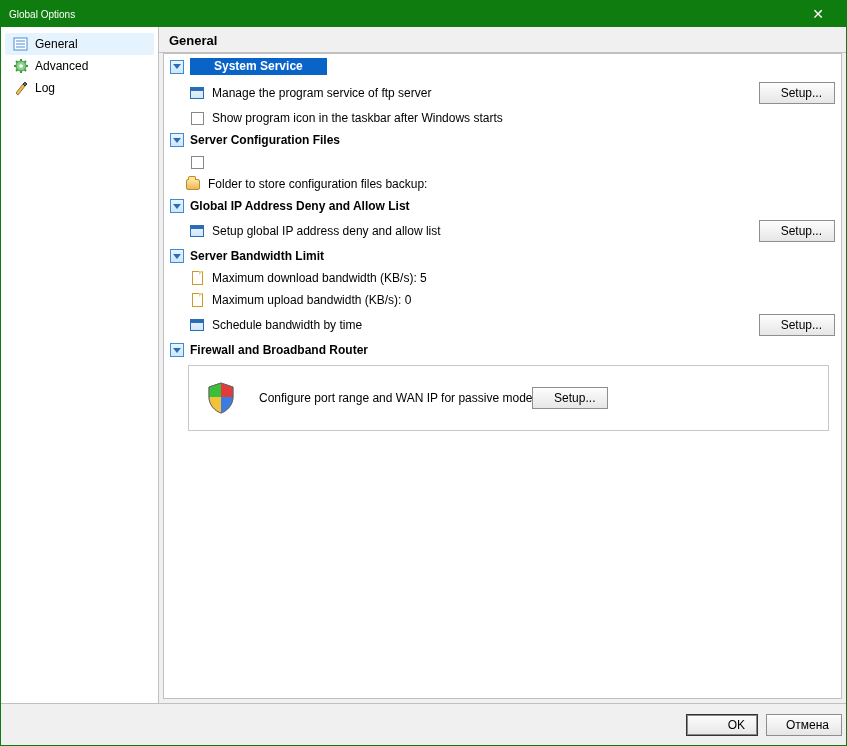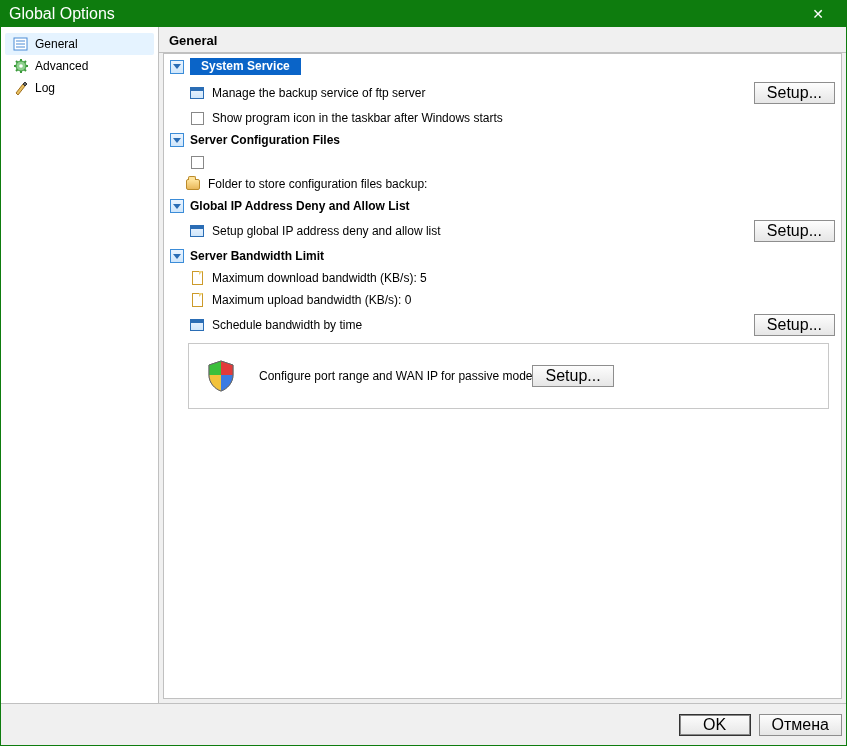--- a/index.html
+++ b/index.html
@@ -1,40 +1,40 @@
 <!DOCTYPE html>
 <html><head>
   <meta charset="utf-8">
   <style>
     * { box-sizing: border-box; margin: 0; padding: 0; }
     body { font-family: "Segoe UI", Tahoma, sans-serif; font-size: 12px; background: #fff; color: #000; }
     .window { width: 847px; height: 746px; border: 1px solid #0e7c0e; display: flex; flex-direction: column; }
     .titlebar { background: #0e7c0e; color: #fff; height: 26px; display: flex; align-items: center; padding: 0 8px; justify-content: space-between; }
-    .titlebar-text { font-size: 16px; }
+    .titlebar-text { font-size: 10px; }
     .titlebar-close { width: 40px; text-align: center; font-size: 14px; cursor: pointer; }
     .body { flex: 1; display: flex; background: #4c1d95; overflow: hidden; }
     .sidebar { width: 158px; border-right: 1px solid #c0c0c0; padding: 6px 4px; background: #fff; }
     .sidebar-item { display: flex; align-items: center; padding: 3px 6px; cursor: pointer; border-radius: 2px; height: 22px; }
     .sidebar-item.selected { background: #e5f3ff; }
     .sidebar-item .si-icon { width: 20px; height: 18px; display: inline-flex; align-items: center; justify-content: center; margin-right: 4px; }
     .main { flex: 1; display: flex; flex-direction: column; background: #f0f0f0; }
     .page-title { font-weight: bold; font-size: 13px; padding: 6px 10px 4px; border-bottom: 1px solid #c0c0c0; background: #f0f0f0; }
     .content { flex: 1; background: #fff; border: 1px solid #c0c0c0; margin: 0 4px 4px 4px; padding: 0; overflow: auto; }
     .section-hdr { display: flex; align-items: center; padding: 4px 6px; font-weight: bold; }
     .section-hdr.hl { }
     .section-hdr .sh-text { }
-    .section-hdr.hl .sh-text { background: #0a64c8; color: #fff; padding: 1px 11px 2px; font-weight: bold; }
+    .section-hdr.hl .sh-text { background: #0a64c8; color: #fff; padding: 1px 24px 2px; font-weight: bold; }
     .collapse-icon { width: 14px; height: 14px; border: 1px solid #3b8cd8; background: linear-gradient(#eaf4ff,#cfe6fb); margin-right: 6px; display: inline-flex; align-items: center; justify-content: center; }
     .collapse-icon::after { content: ""; width: 0; height: 0; border-left: 4px solid transparent; border-right: 4px solid transparent; border-top: 5px solid #2a6db5; }
     .row { display: flex; align-items: center; padding: 3px 6px 3px 24px; min-height: 22px; }
     .row .row-icon { width: 18px; height: 16px; display: inline-flex; align-items: center; justify-content: center; margin-right: 6px; }
     .row .row-text { flex: 1; }
     .row .setup-btn { margin-left: auto; }
     .checkbox { width: 13px; height: 13px; border: 1px solid #888; background: #fff; display: inline-block; }
-    .btn { background: linear-gradient(#fdfdfd,#e6e6e6); border: 1px solid #8e8e8e; padding: 2px 12px; font-size: 16px; min-width: 76px; text-align: center; cursor: pointer; height: 22px; line-height: 16px; }
+    .btn { background: linear-gradient(#fdfdfd,#e6e6e6); border: 1px solid #8e8e8e; padding: 2px 12px; font-size: 12px; min-width: 76px; text-align: right; cursor: pointer; height: 22px; line-height: 16px; }
     .footer { height: 42px; display: flex; align-items: center; justify-content: flex-end; padding: 0 4px; gap: 8px; background: #f0f0f0; border-top: 1px solid #c0c0c0; }
     .footer .btn.ok { min-width: 72px; border: 1px solid #333; box-shadow: inset 0 0 0 1px #888; }
     .panel-outline { border: 1px solid #c8c8c8; border-radius: 0; margin: 4px 12px 8px 24px; padding: 12px 12px; display: flex; align-items: center; }
     .big-icon { width: 40px; height: 40px; display: inline-flex; align-items: center; justify-content: center; margin-right: 18px; }
     .subrow { padding-left: 20px; }
     
     .ic-app { width:14px; height:12px; border:1px solid #2a6db5; background:linear-gradient(#eaf4ff,#cfe6fb); position:relative;}
     .ic-app::before{content:"";position:absolute;top:0;left:0;right:0;height:3px;background:#2a6db5;}
     .ic-page { width:11px; height:14px; border:1px solid #cc9a2a; background:#fff; position:relative;}
     .ic-page::before{content:"";position:absolute;right:-1px;top:-1px;border-left:4px solid #eed27a;border-bottom:4px solid transparent;}
@@ -102,21 +102,21 @@
       <div class="content">
 
         <div class="section-hdr hl">
           <span class="collapse-icon"></span>
           <span class="sh-text">System Service</span>
         </div>
         <div class="row">
           <span class="row-icon">
               <span class="ic-app"></span>
             </span>
-          <span class="row-text">Manage the backup service of ftp server</span>
+          <span class="row-text">Manage the program service of ftp server</span>
           <button class="btn setup-btn">Setup...</button>
         </div>
         <div class="row">
           <span class="row-icon">
               <span class="checkbox"></span>
             </span>
           <span class="row-text">Show program icon in the taskbar after Windows starts</span>
         </div>
 
         <div class="section-hdr">
@@ -164,20 +164,24 @@
           <span class="row-text">Maximum upload bandwidth (KB/s): 0</span>
         </div>
         <div class="row">
           <span class="row-icon">
               <span class="ic-app"></span>
             </span>
           <span class="row-text">Schedule bandwidth by time</span>
           <button class="btn setup-btn">Setup...</button>
         </div>
 
+        <div class="section-hdr">
+          <span class="collapse-icon"></span>
+          <span class="sh-text">Firewall and Broadband Router</span>
+        </div>
         <div class="panel-outline">
           <span class="big-icon ic-shield">
             <svg width="30" height="34" viewBox="0 0 30 34">
               <path d="M15 2 L27 6 V16 C27 24 21 30 15 32 C9 30 3 24 3 16 V6 Z" fill="#fff" stroke="#888"></path>
               <path d="M15 2 L27 6 V16 L15 16 Z" fill="#e23b3b"></path>
               <path d="M15 2 L3 6 V16 L15 16 Z" fill="#3bbf3b"></path>
               <path d="M15 16 L27 16 C27 24 21 30 15 32 Z" fill="#3b7be2"></path>
               <path d="M15 16 L3 16 C3 24 9 30 15 32 Z" fill="#f2c23b"></path>
               <path d="M15 2 L27 6 V16 C27 24 21 30 15 32 C9 30 3 24 3 16 V6 Z" fill="none" stroke="#666" stroke-width="1"></path>
             </svg>

